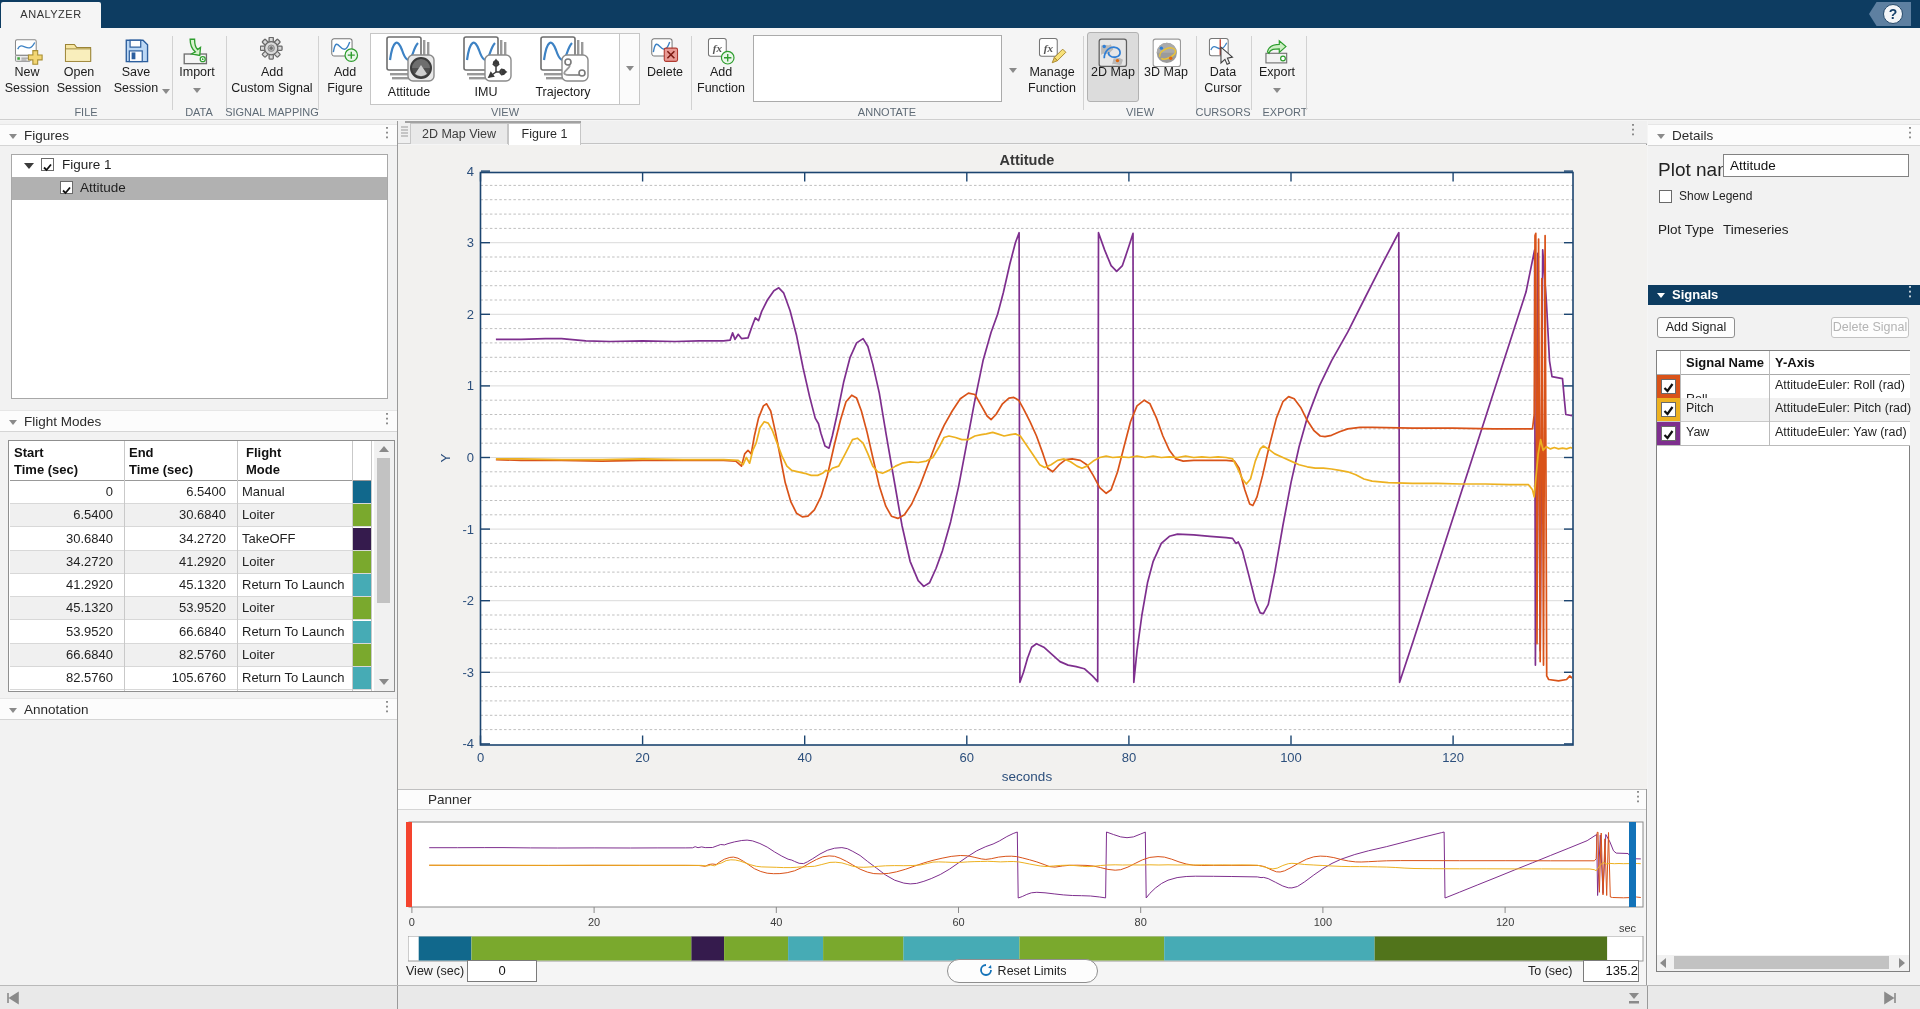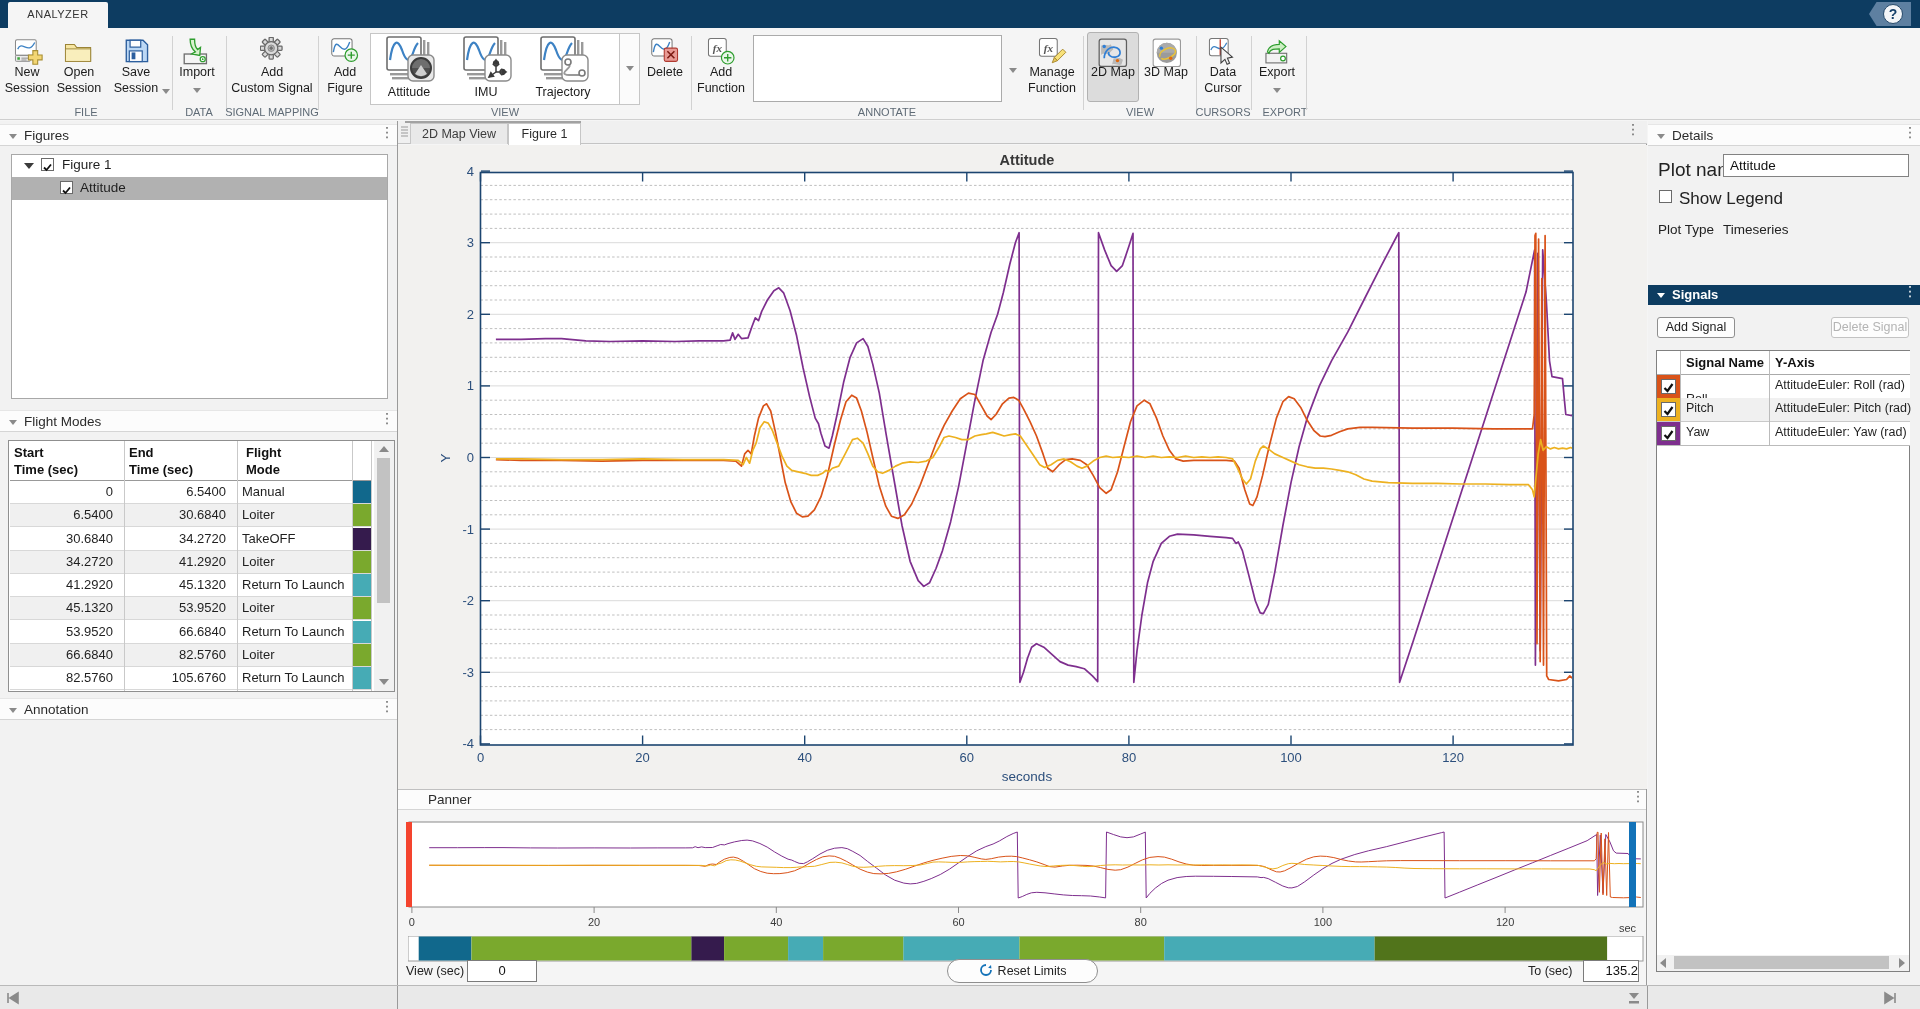--- a/index.html
+++ b/index.html
@@ -15,21 +15,21 @@
 .caret { position:absolute; width:0; height:0; border-left:4px solid transparent; border-right:4px solid transparent; border-top:5px solid #8a8a8a; }
 .cb { position:absolute; width:13px; height:13px; background:#fff; border:1px solid #6a6a6a; }
 .fmc { position:absolute; top:3px; height:17px; font-size:13px; color:#1f1f1f; padding:0 4px; }
 .fmr { text-align:right; }
 .sgc { position:absolute; top:3px; font-size:12.5px; color:#1f1f1f; white-space:nowrap; }
 .btn { position:absolute; background:#fdfdfd; border:1px solid #8f8f8f; border-radius:3px; font-size:12.5px; color:#222; text-align:center; }
 </style></head>
 <body>
 
 <div class="abs" style="left:0;top:0;width:1920px;height:28px;background:#0d3c61;">
-  <div class="abs" style="left:8px;top:2px;width:100px;height:26px;background:#f5f5f5;border-radius:2px 2px 0 0;">
+  <div class="abs" style="left:1px;top:2px;width:100px;height:26px;background:#f5f5f5;border-radius:2px 2px 0 0;">
     <div class="abs" style="left:0;top:0;width:100%;text-align:center;font-size:11px;color:#333;letter-spacing:0.5px;line-height:25px;">ANALYZER</div>
   </div>
   <div class="abs" style="left:1869px;top:2px;width:42px;height:24px;background:#5e80a1;clip-path:polygon(0 50%,18% 0,100% 0,100% 100%,18% 100%);">
     <div class="abs" style="left:14px;top:2px;width:20px;height:20px;background:#f3f5f8;border-radius:50%;border:1px solid #274a6b;text-align:center;font-weight:bold;font-size:14px;color:#15406b;line-height:19px;">?</div>
   </div>
 </div>
 
 <div class="abs" style="left:0;top:28px;width:1920px;height:92px;background:#f5f5f5;border-bottom:1px solid #cfcfcf;">
   <svg width="44" height="40" style="position:absolute;left:14px;top:10px;transform:scale(0.74);transform-origin:0 0;">
 <rect x="2" y="2.5" width="28" height="21" rx="2" fill="#fff" stroke="#8a8a8a" stroke-width="1.4"></rect>
@@ -509,21 +509,21 @@
 
 <div class="abs" style="left:1648px;top:121px;width:272px;height:864px;background:#f2f2f2;">
   <div class="hdr" style="left:0;top:3px;width:272px;height:22px;">
     <div class="caret" style="left:9px;top:9px;"></div>
     <div class="hdrtxt">Details</div>
     <div class="dots" style="left:255px;top:5px;">⋮</div>
   </div>
   <div class="abs" style="left:10px;top:38px;font-size:19px;color:#222;">Plot name</div>
   <div class="abs" style="left:75px;top:33px;width:186px;height:23px;background:#fff;border:1px solid #828282;font-size:13.5px;color:#111;line-height:21px;padding-left:6px;">Attitude</div>
   <div class="cb" style="left:11px;top:69px;"></div>
-  <div class="abs" style="left:31px;top:68px;font-size:17px;color:#222;">Show Legend</div>
+  <div class="abs" style="left:31px;top:68px;font-size:12px;color:#222;">Show Legend</div>
   <div class="abs" style="left:10px;top:101px;font-size:13.5px;color:#222;">Plot Type</div>
   <div class="abs" style="left:75px;top:101px;font-size:13.5px;color:#222;">Timeseries</div>
 
   <div class="abs" style="left:0;top:164px;width:328px;height:20px;background:#0d3c61;">
     <div class="abs" style="left:9px;top:8px;width:0;height:0;border-left:4px solid transparent;border-right:4px solid transparent;border-top:5px solid #fff;"></div>
     <div class="abs" style="left:24px;top:2px;font-size:13px;font-weight:bold;color:#fff;">Signals</div>
     <div class="dots" style="left:255px;top:4px;color:#fff;">⋮</div>
   </div>
   <div class="btn" style="left:9px;top:196px;width:78px;height:21px;line-height:19px;">Add Signal</div>
   <div class="btn" style="left:183px;top:196px;width:78px;height:21px;line-height:19px;color:#b4b4b4;border-color:#c3c3c3;">Delete Signal</div>

